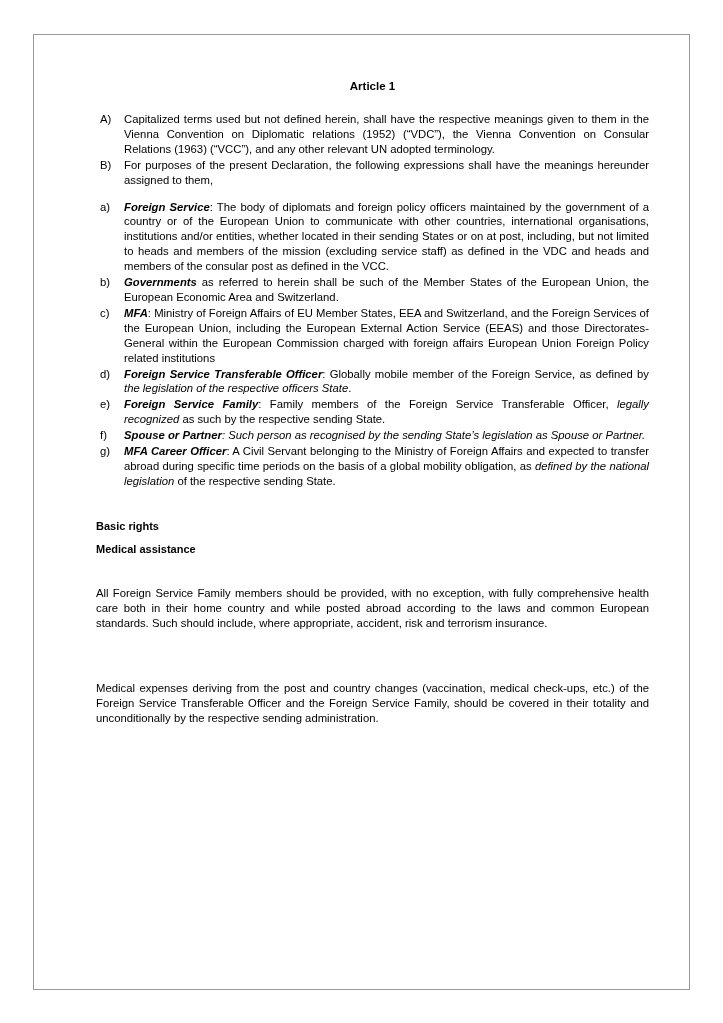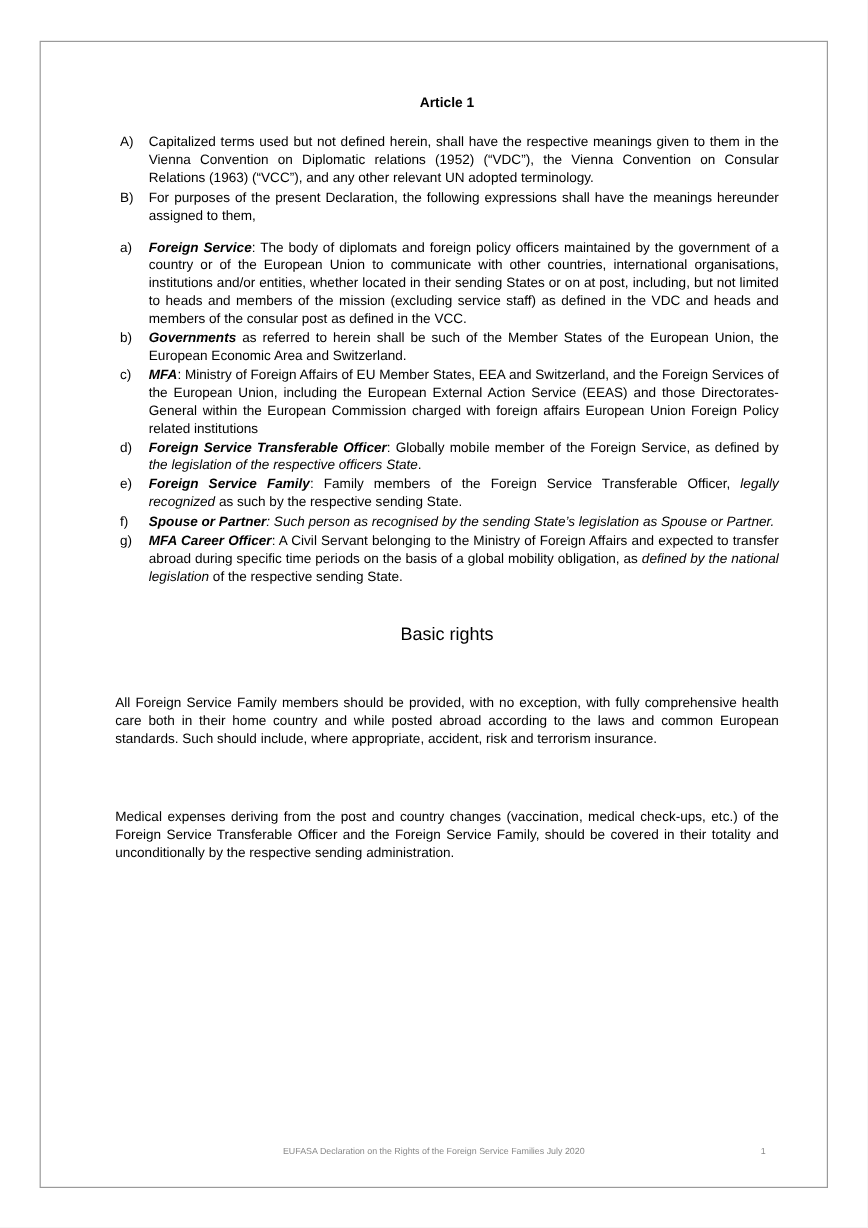--- a/index.html
+++ b/index.html
@@ -35,23 +35,23 @@
     margin-left: 11px;
   }
   .doc-title {
     text-align: center;
     font-weight: bold;
     font-size: 11.5px;
     margin: 0 0 20px 0;
     color: #000;
   }
   .section-heading {
-    text-align: center;
-    font-weight: normal;
-    font-size: 15px;
+    text-align: left;
+    font-weight: bold;
+    font-size: 11px;
     color: #000;
   }
   .list-block {
     margin: 0;
     padding: 0;
   }
   .li {
     display: flex;
     font-size: 11.3px;
     line-height: 1.32;
@@ -160,34 +160,31 @@
           <span class="body"><span class="bi">MFA Career Officer</span><span>: A Civil Servant belonging to the Ministry of Foreign Affairs and expected to transfer abroad during specific time periods on the basis of a global mobility obligation, as </span><span class="i">defined by the national legislation</span><span> of the respective sending State.</span></span>
         </div>
       </div>
 
     <div class="gap-lg"></div>
 
     <div class="section-heading">Basic rights</div>
 
     <div class="gap-sm"></div>
 
+    <div class="section-heading">Medical assistance</div>
 
     <div class="gap-sm"></div>
 
 
     <div class="gap-md"></div>
 
     <p class="para">All Foreign Service Family members should be provided, with no exception, with fully comprehensive health care both in their home country and while posted abroad according to the laws and common European standards. Such should include, where appropriate, accident, risk and terrorism insurance.</p>
 
     <div class="gap-lg"></div>
 
 
     <div class="gap-md"></div>
 
     <p class="para">Medical expenses deriving from the post and country changes (vaccination, medical check-ups, etc.) of the Foreign Service Transferable Officer and the Foreign Service Family, should be covered in their totality and unconditionally by the respective sending administration.</p>
 
   </div>
 
-  <div class="footer">
-    <div class="footer-text">EUFASA Declaration on the Rights of the Foreign Service Families July 2020</div>
-    <div class="footer-page">1</div>
-  </div>
 </div>
 
 </body></html>

